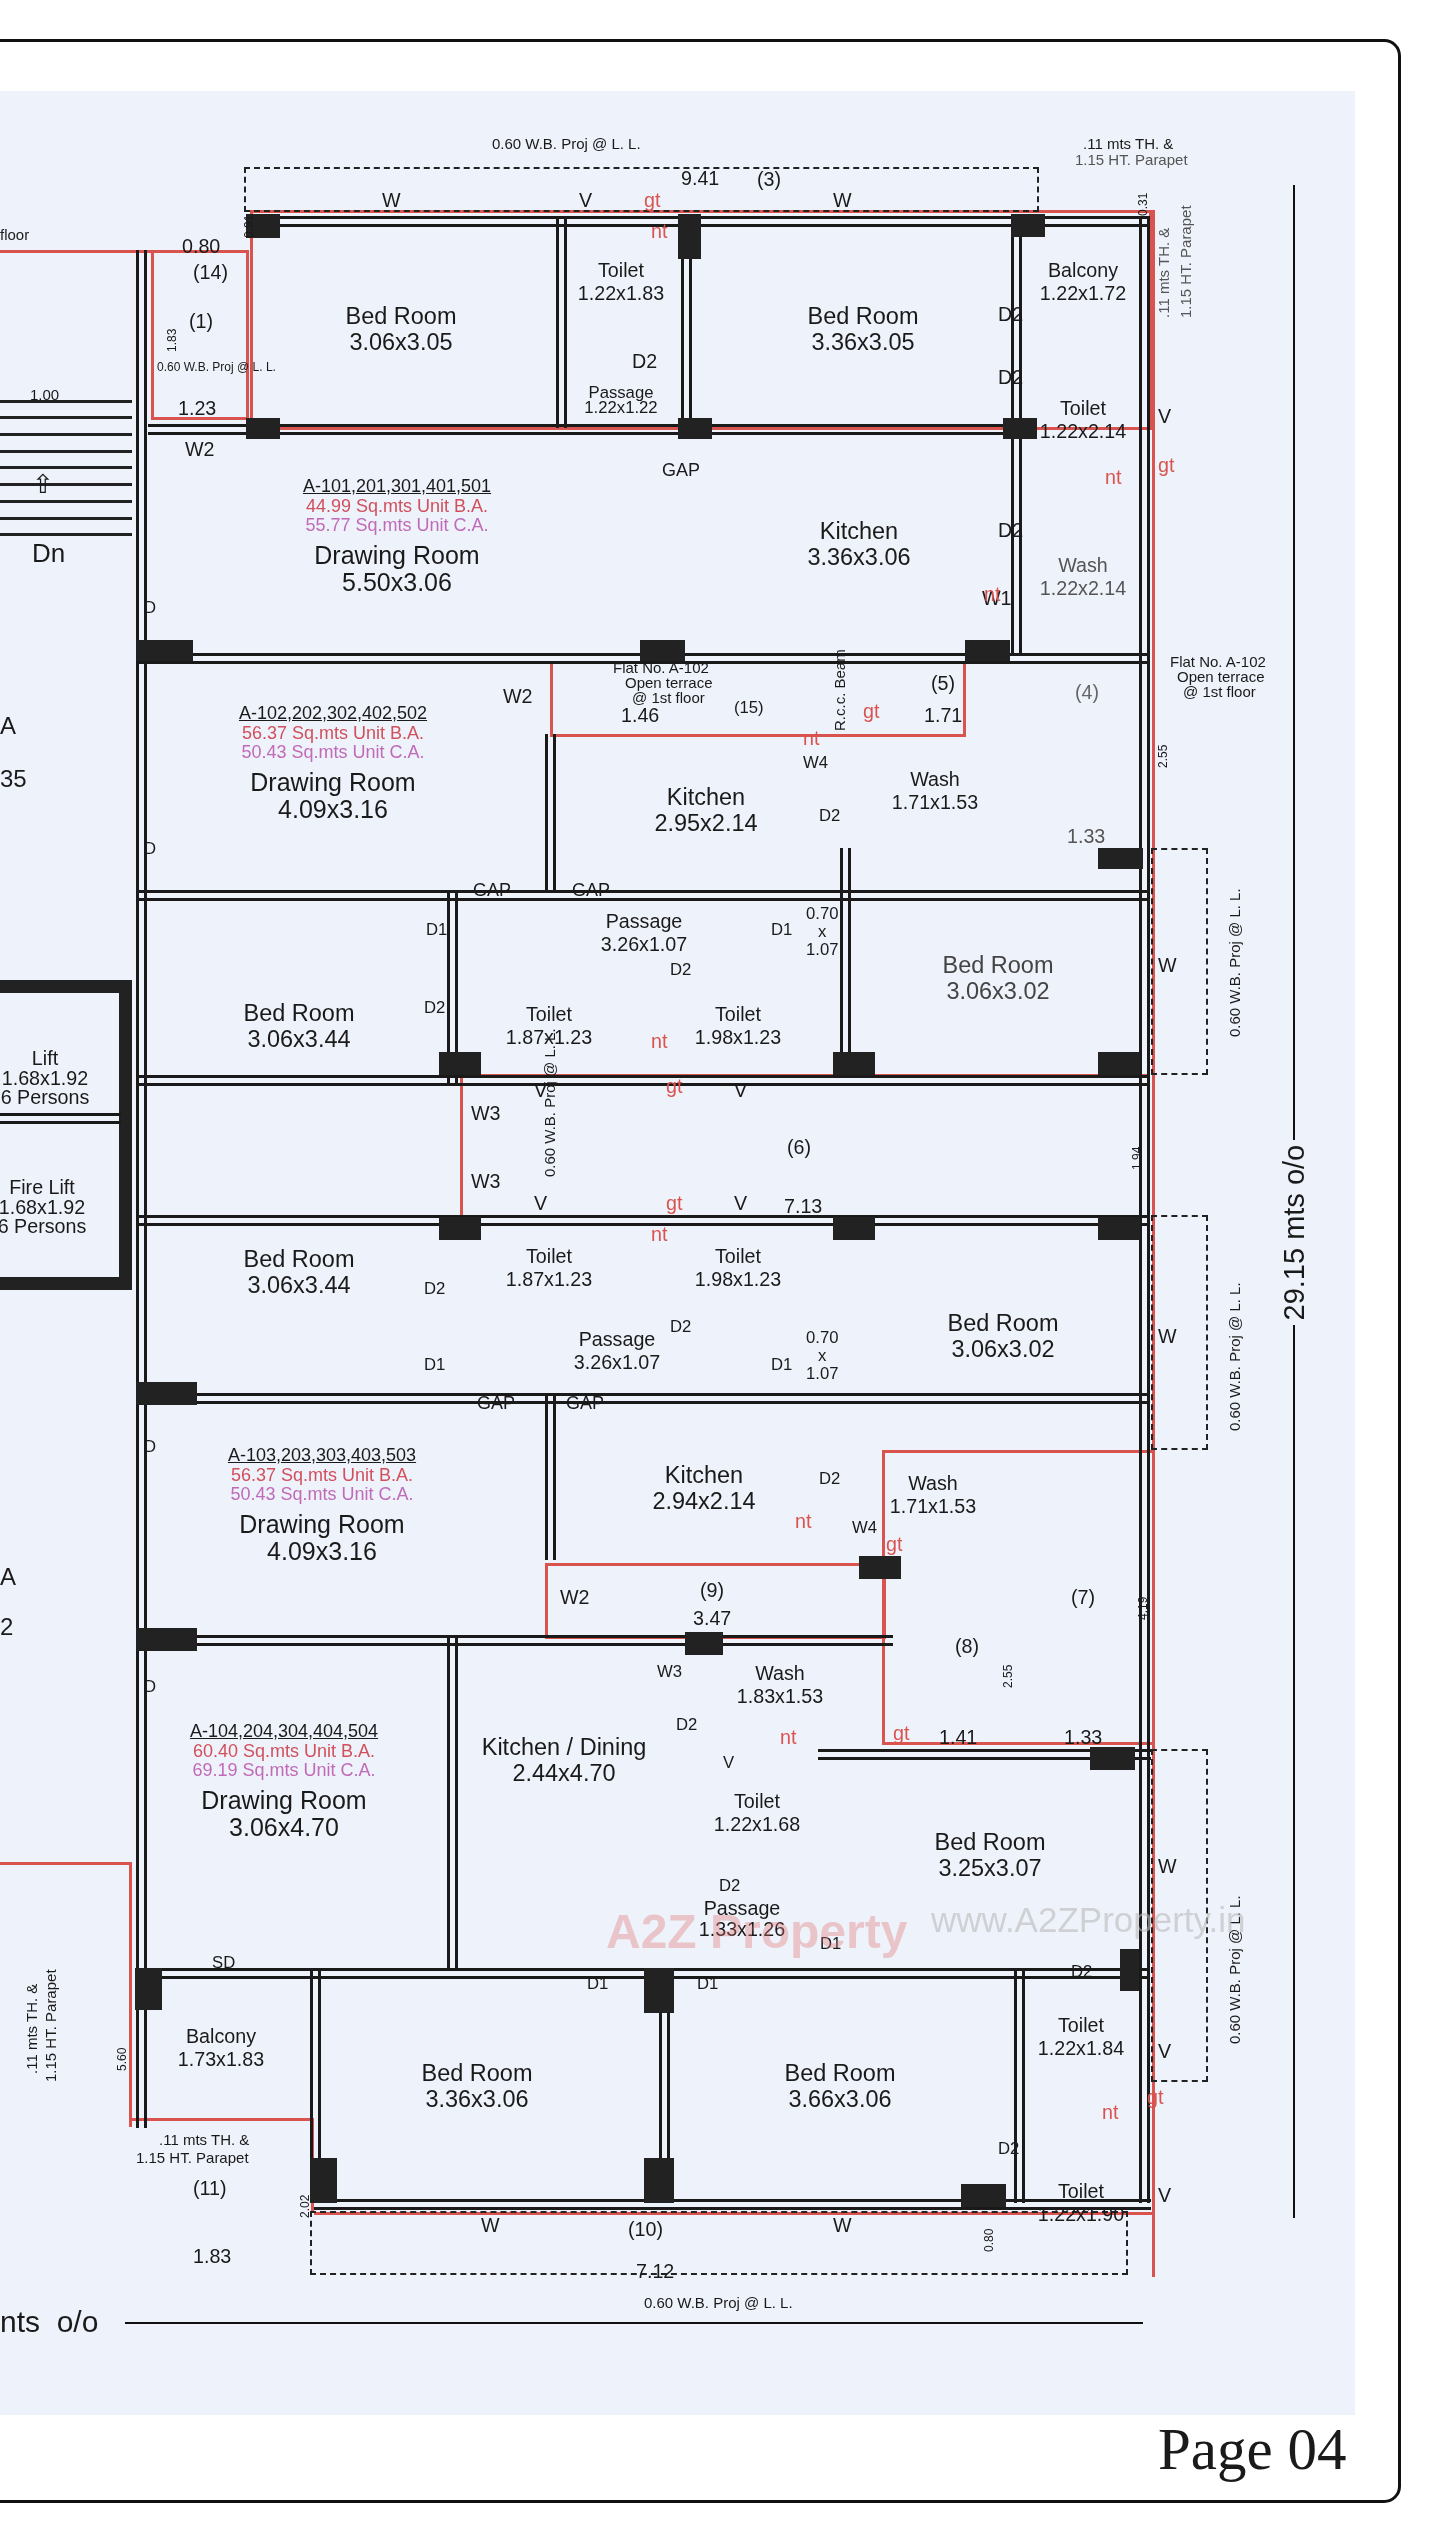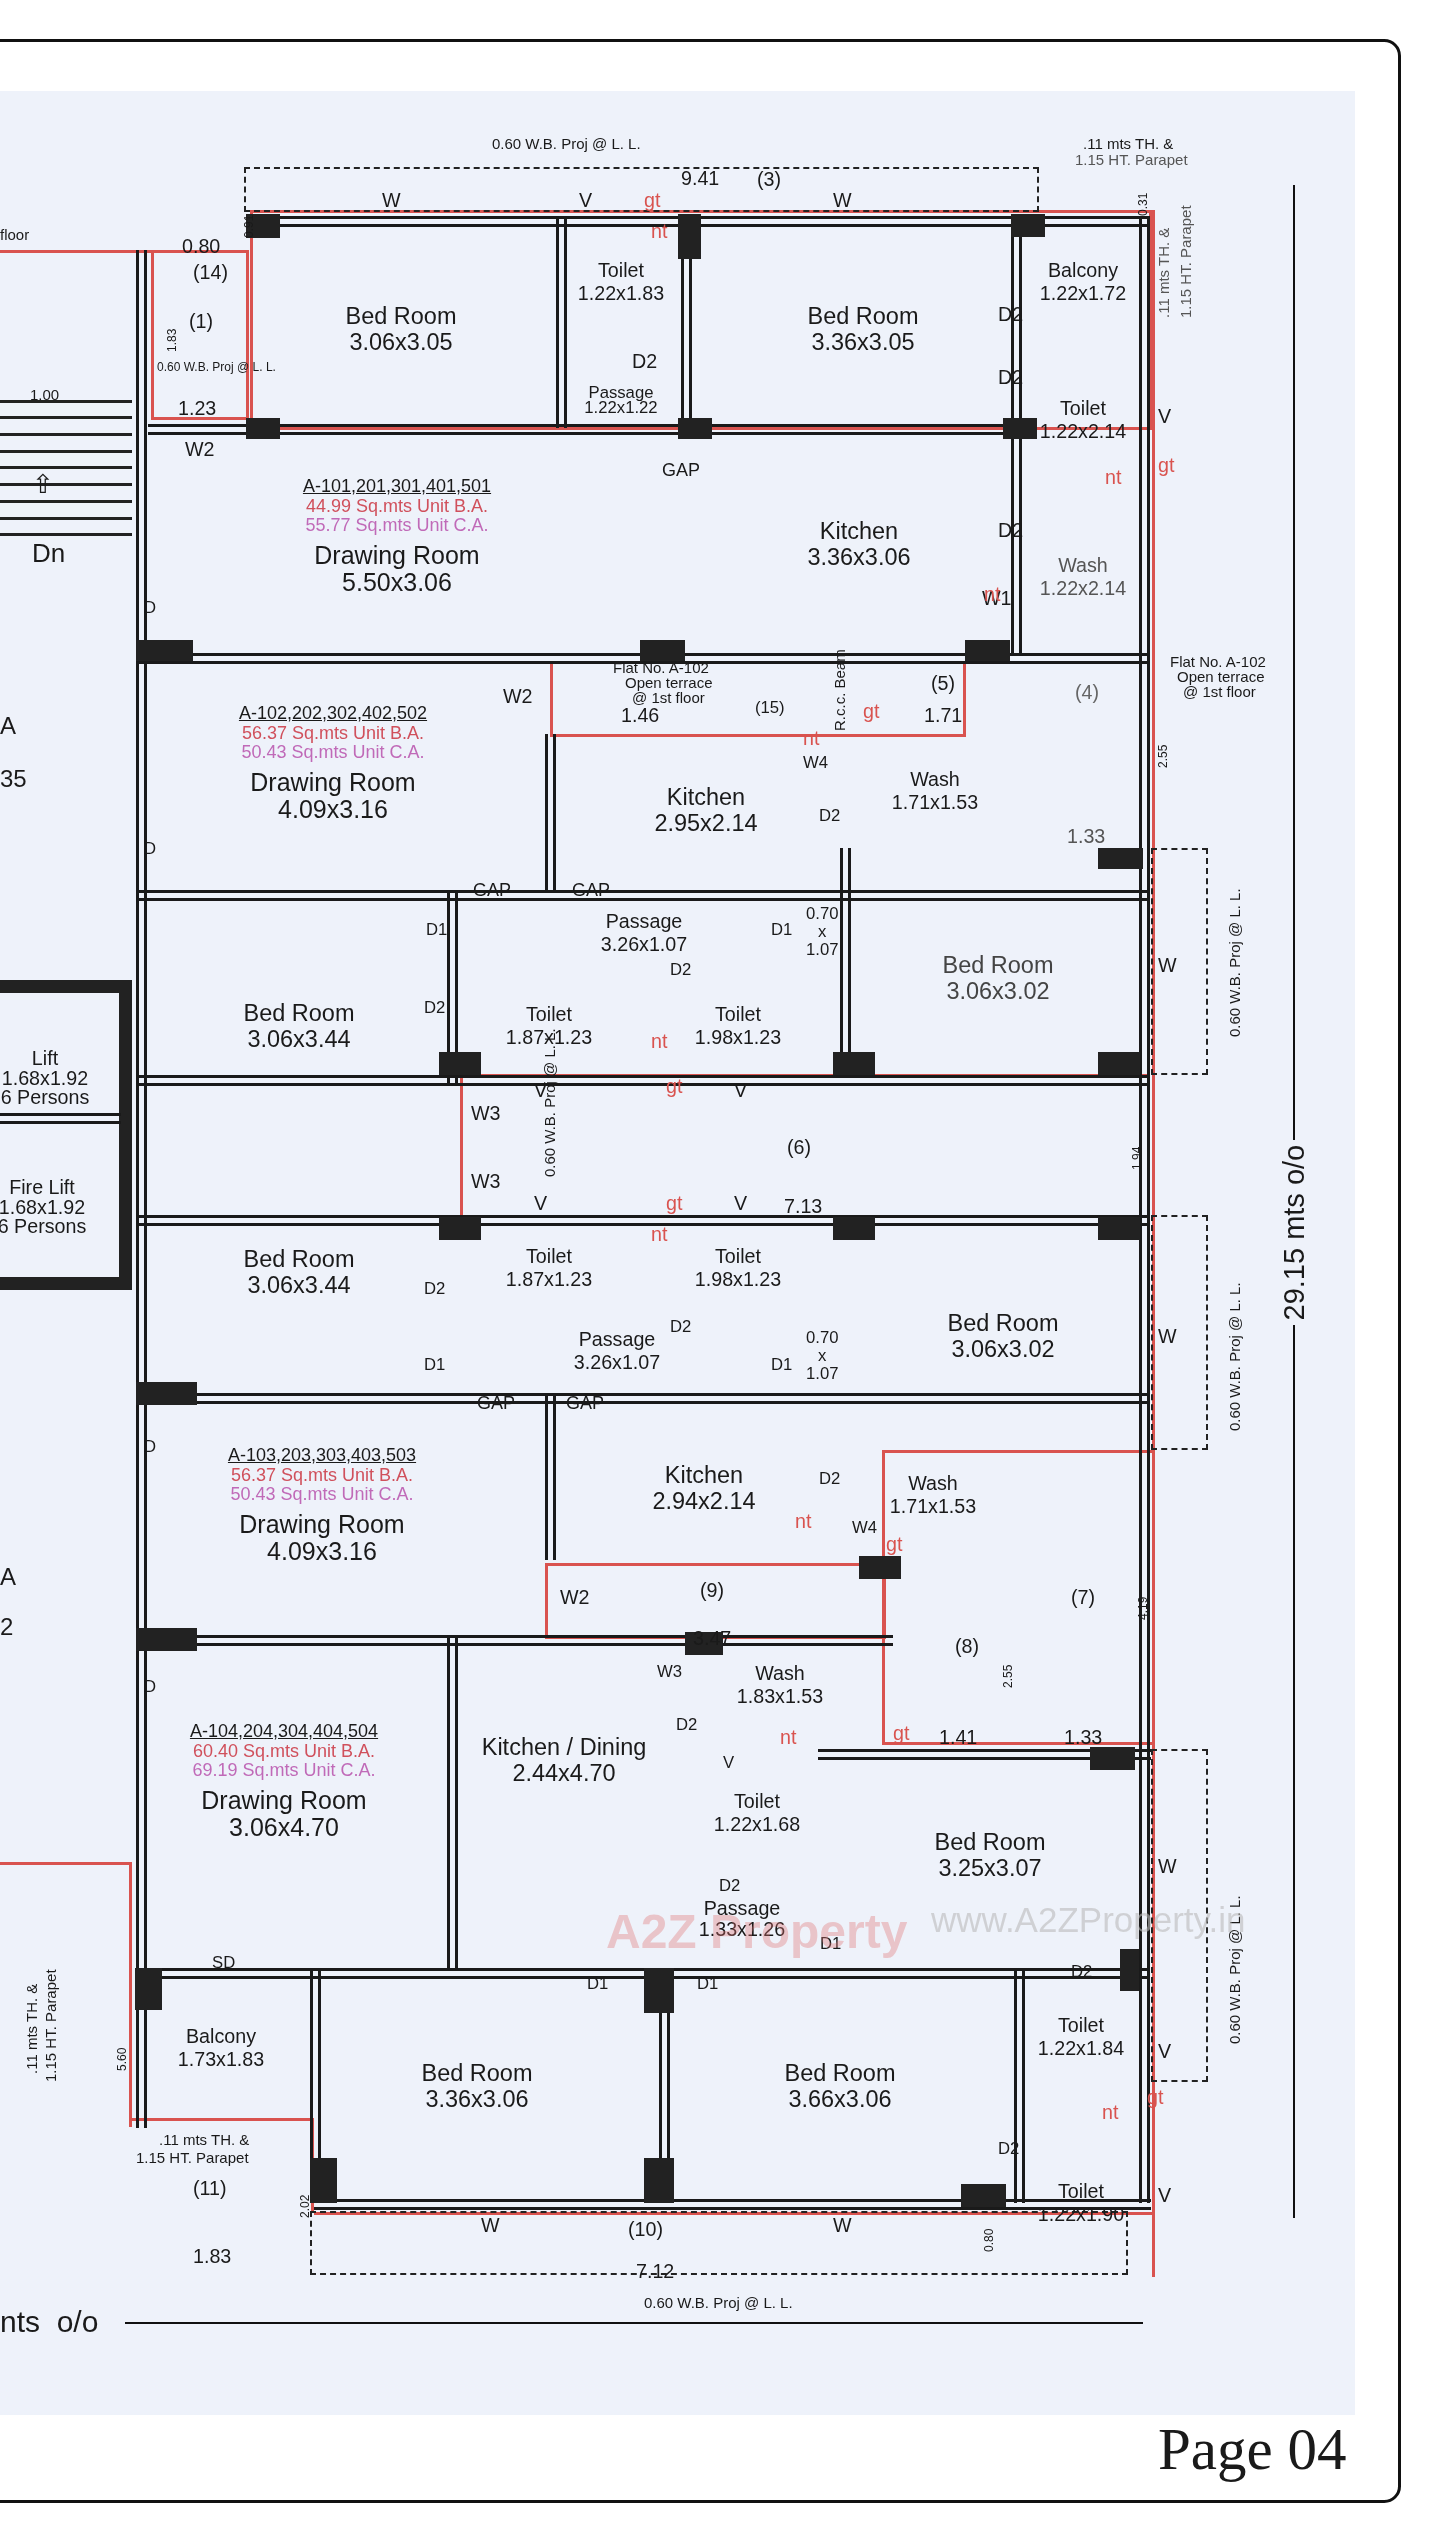--- a/index.html
+++ b/index.html
@@ -284,31 +284,31 @@
 <div class="lbl" style="left:757px;top:168px;">(3)</div>
 <div class="lbl" style="left:182px;top:235px;">0.80</div>
 <div class="lbl" style="left:193px;top:261px;">(14)</div>
 <div class="lbl" style="left:189px;top:310px;">(1)</div>
 <div class="lbl" style="left:178px;top:397px;">1.23</div>
 <div class="lbl small" style="left:157px;top:360px;font-size:12px;">0.60 W.B. Proj @ L. L.</div>
 <div class="rot" style="left:242px;top:238px;transform:rotate(-90deg);">0.91</div>
 <div class="rot" style="left:165px;top:352px;transform:rotate(-90deg);">1.83</div>
 <div class="rot" style="left:1136px;top:216px;transform:rotate(-90deg);">0.31</div>
 <div class="lbl" style="left:621px;top:704px;">1.46</div>
-<div class="lbl" style="left:755px;top:698px;font-size:16.7px;">(15)</div>
+<div class="lbl" style="left:734px;top:698px;font-size:16.7px;">(15)</div>
 <div class="lbl" style="left:931px;top:672px;">(5)</div>
 <div class="lbl" style="left:924px;top:704px;">1.71</div>
 <div class="lbl" style="left:1075px;top:681px;color:#666;">(4)</div>
 <div class="rot" style="left:1156px;top:768px;transform:rotate(-90deg);">2.55</div>
 <div class="lbl" style="left:1067px;top:825px;color:#555;">1.33</div>
 <div class="lbl" style="left:787px;top:1136px;">(6)</div>
 <div class="rot" style="left:1130px;top:1170px;transform:rotate(-90deg);">1.94</div>
 <div class="lbl" style="left:784px;top:1195px;">7.13</div>
 <div class="lbl" style="left:700px;top:1579px;">(9)</div>
-<div class="lbl" style="left:693px;top:1607px;margin-top:20px;">3.47</div>
+<div class="lbl" style="left:693px;top:1607px;">3.47</div>
 <div class="lbl" style="left:955px;top:1635px;">(8)</div>
 <div class="lbl" style="left:1071px;top:1586px;">(7)</div>
 <div class="rot" style="left:1136px;top:1620px;transform:rotate(-90deg);">4.19</div>
 <div class="rot" style="left:1001px;top:1688px;transform:rotate(-90deg);">2.55</div>
 <div class="lbl" style="left:939px;top:1726px;">1.41</div>
 <div class="lbl" style="left:1064px;top:1726px;">1.33</div>
 <div class="rot" style="left:115px;top:2071px;transform:rotate(-90deg);">5.60</div>
 <div class="lbl" style="left:193px;top:2177px;">(11)</div>
 <div class="rot" style="left:298px;top:2218px;transform:rotate(-90deg);">2.02</div>
 <div class="lbl" style="left:193px;top:2245px;">1.83</div>

